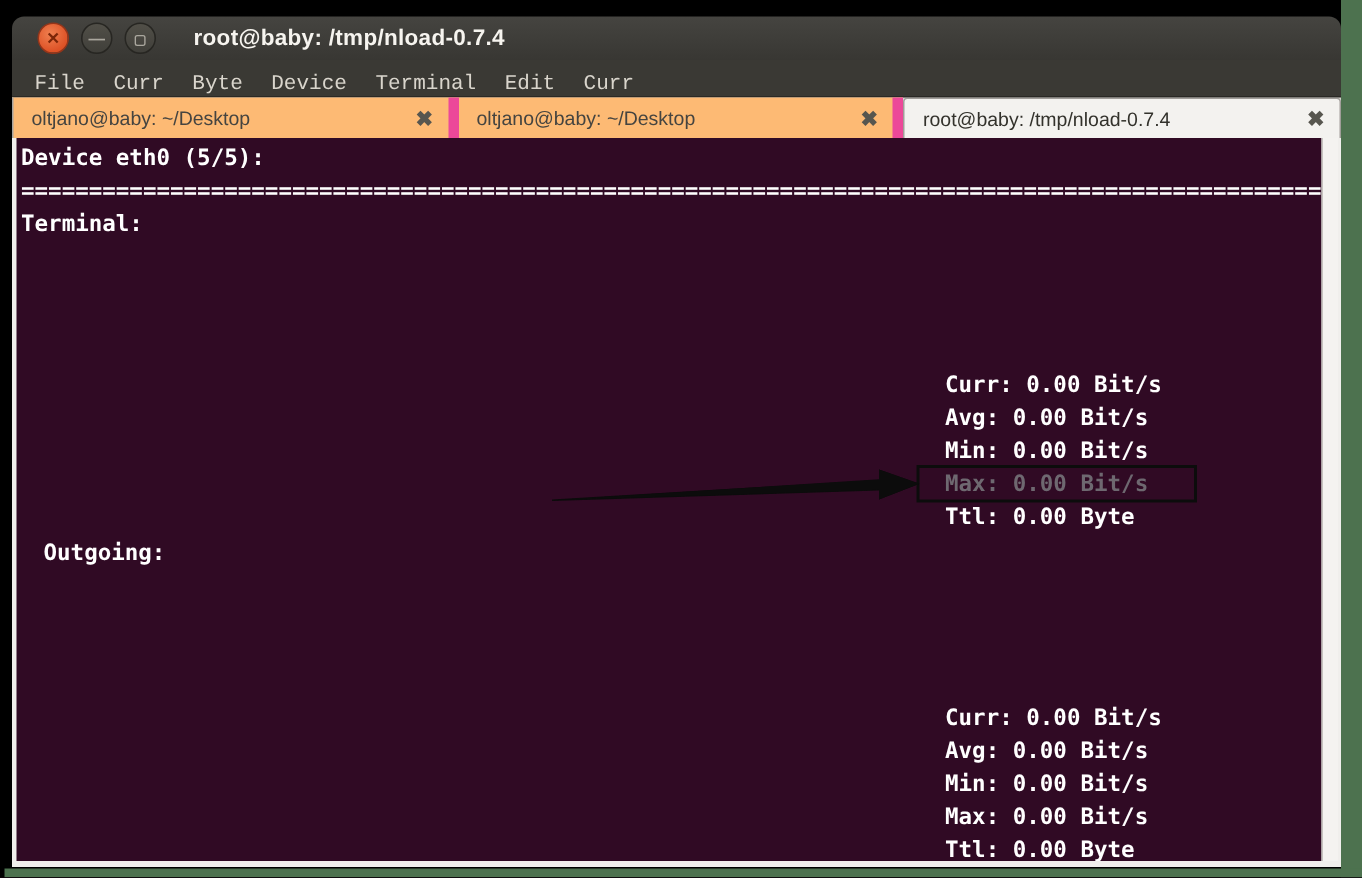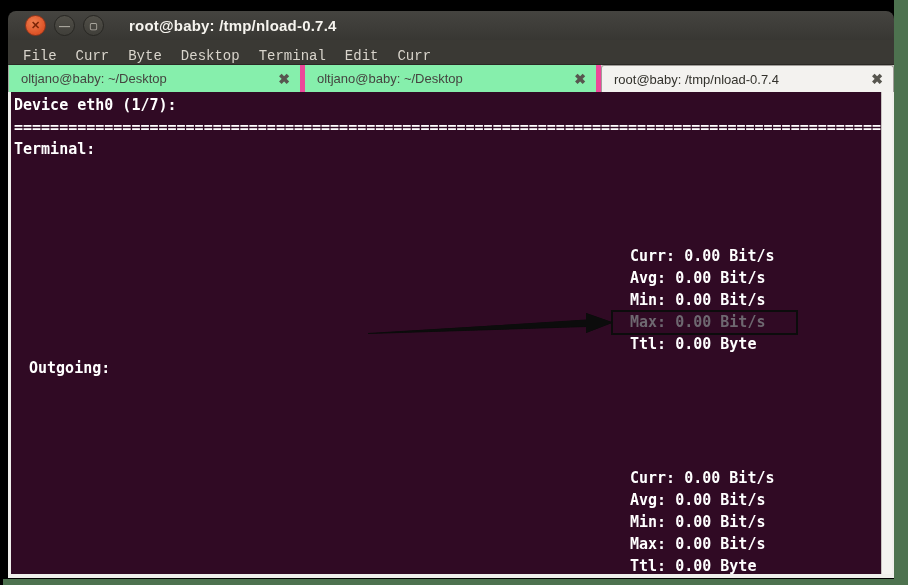--- a/index.html
+++ b/index.html
@@ -20,21 +20,21 @@
   .wbtn.close{background:radial-gradient(circle at 40% 35%,#f08050,#dd5226 70%);border:1px solid #93351a;color:#7c2608;}
   .wbtn.min,.wbtn.max{background:linear-gradient(#514f48,#403f3a);border:1px solid #272622;color:#aaa79e;}
   .wbtn.max{font-size:9px;}
   .wtitle{margin-left:25px;font-size:15px;font-weight:bold;color:#f6f4ef;letter-spacing:.2px;}
   .menubar{height:24px;background:#3a3934;display:flex;align-items:flex-end;gap:19px;padding-left:15px;
            font-size:14px;color:#d9d5cc;font-family:Liberation Mono, monospace;}
   .menubar span{cursor:default;}
   
   .tabbar{height:28px;background:#d7d4d0;display:flex;border-top:1px solid #2a2925;box-sizing:border-box;}
   .tab{flex:1;display:flex;align-items:center;gap:6px;padding:0 10px 0 12px;font-size:13px;color:#454440;
-       background:#86efac;border-right:5px solid #ec4899;box-sizing:border-box;min-width:0;}
+       background:#fdba74;border-right:7px solid #ec4899;box-sizing:border-box;min-width:0;}
   .tab:first-child{border-left:1px solid #a7a4a0;}
   .tab .tlabel{flex:1;white-space:nowrap;overflow:hidden;}
   .tab .tclose{color:#57564f;font-size:14px;font-weight:bold;line-height:1;}
   .tab.active{background:#f3f2ef;border:1px solid #a09d99;border-bottom:none;border-radius:3px 3px 0 0;color:#33322c;}
   
   .termframe{position:absolute;left:0;top:81px;width:886px;height:486px;background:#f0efec;}
   .termscreen{position:absolute;left:3px;top:0;right:12px;bottom:4px;background:#300a24;overflow:hidden;
               font-family:"DejaVu Sans Mono",monospace;font-weight:bold;font-size:15px;color:#ffffff;}
   .scrollbar{position:absolute;right:2px;top:0;width:10px;bottom:4px;background:#f4f3f0;border-left:1px solid #c6c3bf;}
   .tline{position:absolute;white-space:nowrap;line-height:20px;height:20px;}
@@ -60,21 +60,21 @@
         <div class="wbtn min">—</div>
         <div class="wbtn max">▢</div>
       </div>
       <div class="wtitle">root@baby: /tmp/nload-0.7.4</div>
     </div>
 
     <div class="menubar">
       <span>File</span>
       <span>Curr</span>
       <span>Byte</span>
-      <span>Desktop</span>
+      <span>Device</span>
       <span>Terminal</span>
       <span>Edit</span>
       <span>Curr</span>
     </div>
 
     <div class="tabbar">
       <div class="tab">
         <span class="tlabel">oltjano@baby: ~/Desktop</span>
         <span class="tclose">✖</span>
       </div>
@@ -84,21 +84,21 @@
       </div>
       <div class="tab active">
         <span class="tlabel">root@baby: /tmp/nload-0.7.4</span>
         <span class="tclose">✖</span>
       </div>
     </div>
 
     <div class="termframe">
       <div class="termscreen">
 
-        <div class="tline" style="left:3px;top:3px">Device eth0 (1/7):</div>
+        <div class="tline" style="left:3px;top:3px">Device eth0 (5/5):</div>
         <div class="tline sep" style="left:3px;top:25px">================================================================================================</div>
         <div class="tline" style="left:3px;top:47px">Terminal:</div>
 
         <div class="tline statline" style="top:154px">
           <span>Curr:</span> <span>0.00 Bit/s</span>
         </div>
         <div class="tline statline" style="top:176px">
           <span>Avg:</span> <span>0.00 Bit/s</span>
         </div>
         <div class="tline statline" style="top:198px">

